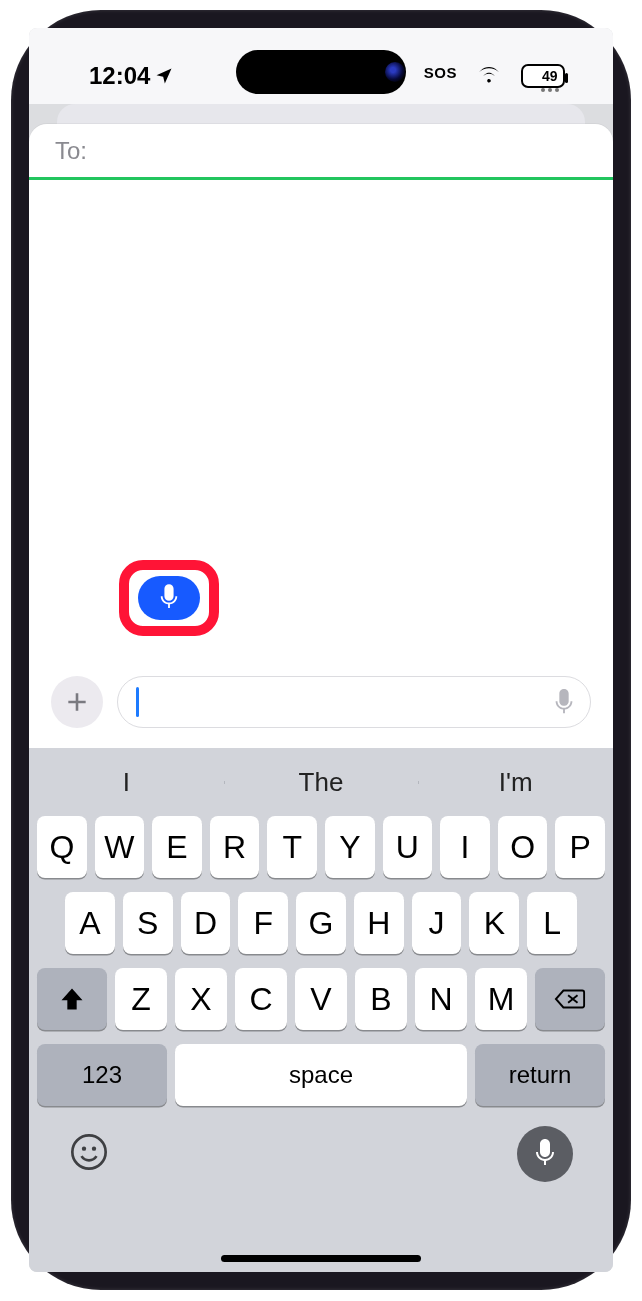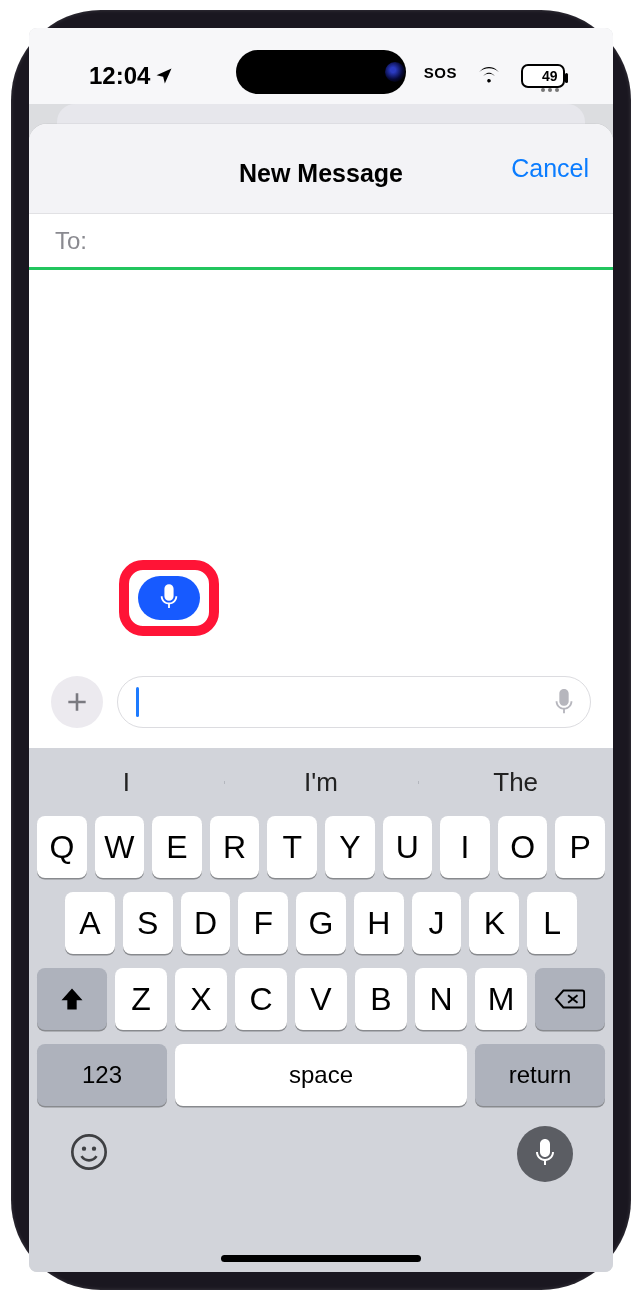--- a/index.html
+++ b/index.html
@@ -215,24 +215,20 @@
     </div>
     <div class="dots-under">
         <i></i>
         <i></i>
         <i></i>
       </div>
 
     <div class="sheet-behind"></div>
 
     <div class="sheet">
-      <div class="nav">
-        <div class="nav-title">New Message</div>
-        <div class="nav-cancel">Cancel</div>
-      </div>
       <div class="to-row">
         <span>To:</span>
       </div>
       <div class="convo">
         <div class="highlight-box">
           <div class="mic-pill">
             <svg width="22" height="28" viewBox="0 0 24 30" fill="#fff">
                 <path d="M12 18c2.8 0 5-2.2 5-5V5c0-2.8-2.2-5-5-5S7 2.2 7 5v8c0 2.8 2.2 5 5 5zm7-5c0 3.9-3.1 7-7 7s-7-3.1-7-7H3c0 4.6 3.5 8.4 8 8.9V26h2v-4.1c4.5-.5 8-4.3 8-8.9h-2z"></path>
               </svg>
           </div>
@@ -251,22 +247,22 @@
                 <path d="M12 18c2.8 0 5-2.2 5-5V5c0-2.8-2.2-5-5-5S7 2.2 7 5v8c0 2.8 2.2 5 5 5zm7-5c0 3.9-3.1 7-7 7s-7-3.1-7-7H3c0 4.6 3.5 8.4 8 8.9V26h2v-4.1c4.5-.5 8-4.3 8-8.9h-2z"></path>
               </svg>
           </span>
         </div>
       </div>
     </div>
 
     <div class="kb">
       <div class="suggest">
         <div>I</div>
+        <div>The</div>
         <div>I'm</div>
-        <div>The</div>
       </div>
       <div class="key-rows">
         <div class="krow">
           <div class="key">Q</div>
           <div class="key">W</div>
           <div class="key">E</div>
           <div class="key">R</div>
           <div class="key">T</div>
           <div class="key">Y</div>
           <div class="key">U</div>

